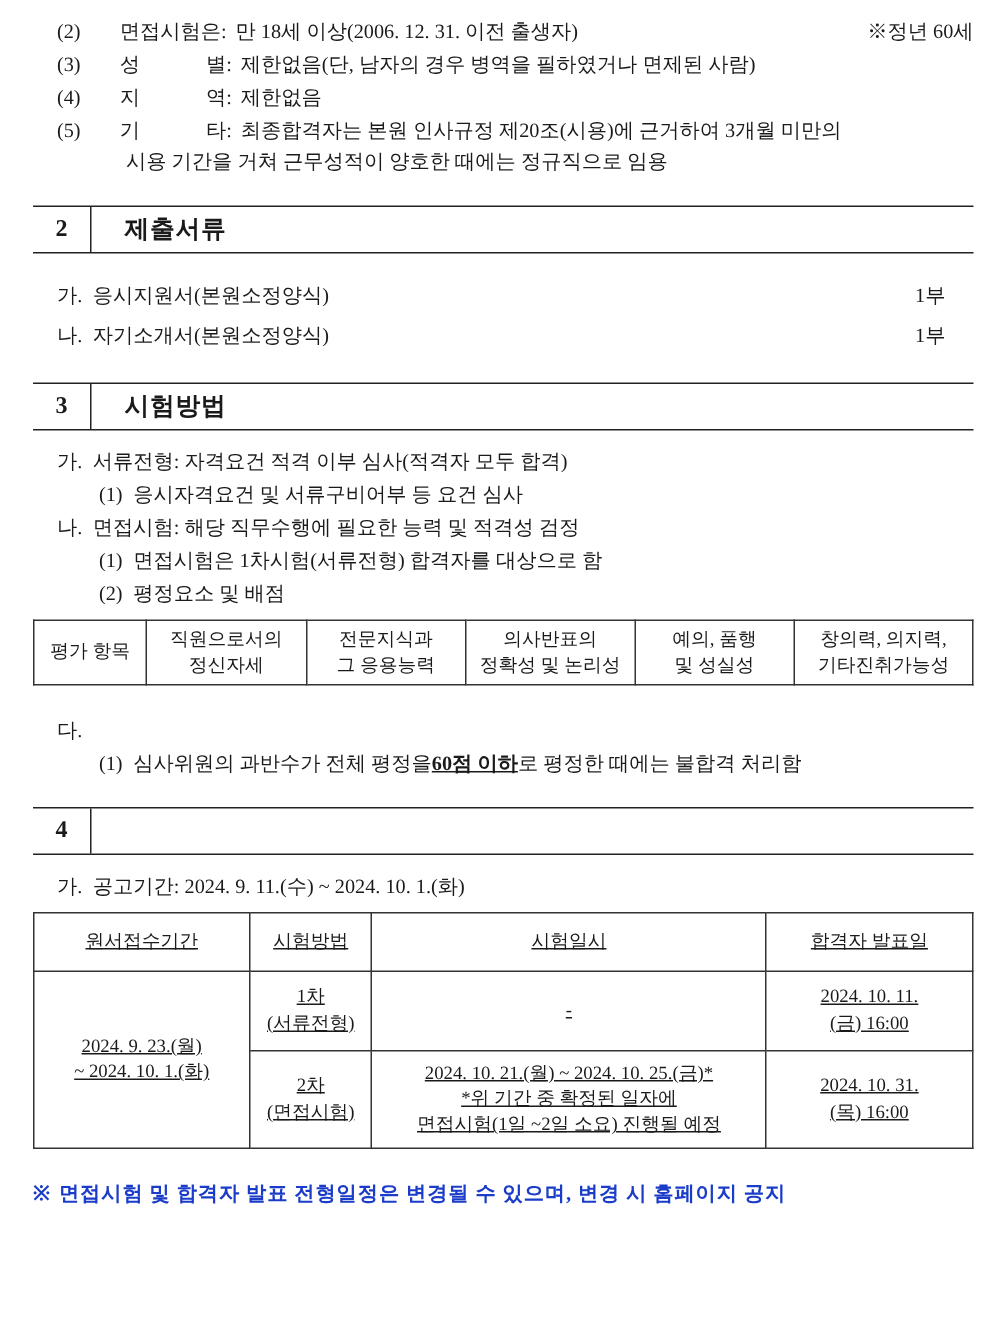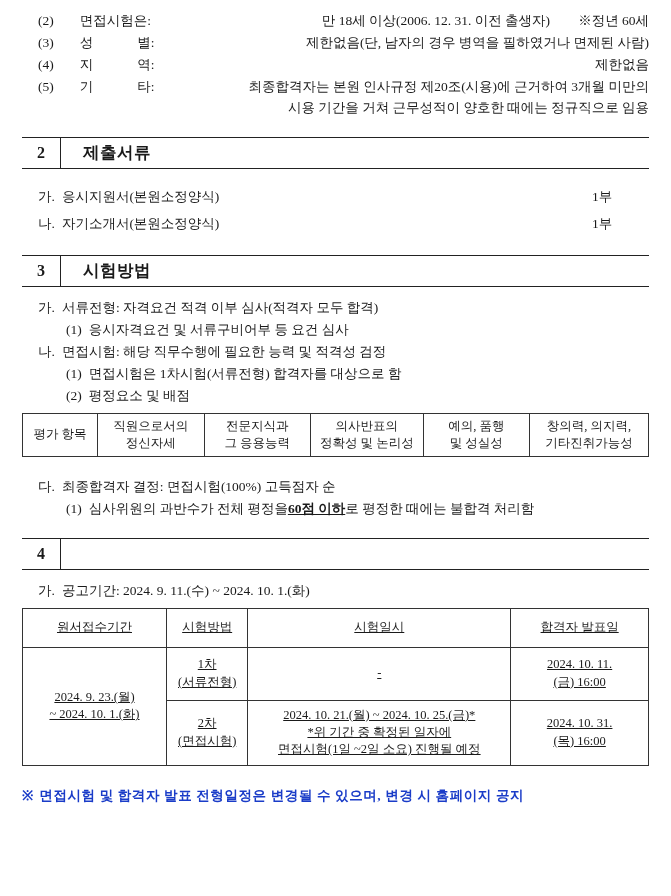--- a/index.html
+++ b/index.html
@@ -26,21 +26,20 @@
     display: flex;
     align-items: flex-start;
     line-height: 1.62;
     white-space: nowrap;
   }
   .row .lbl {
     flex: 0 0 auto;
   }
   .row .txt {
     flex: 1 1 auto;
-    text-align: right;
   }
   .indent-2 { padding-left: 16px; }
   .indent-3 { padding-left: 44px; }
   .indent-4 { padding-left: 62px; }
   .gap-sm { display:inline-block; width: 26px; }
   .gap-md { display:inline-block; width: 44px; }
 
   
   .section {
     display: flex;
@@ -99,21 +98,21 @@
     margin-top: 14px;
     line-height: 1.6;
     font-size: 13.5px;
   }
   .note .star { flex: 0 0 auto; margin-right: 6px; }
   .note .body { flex: 1 1 auto; }
   .note .body .l2 { padding-left: 16px; }
   .spread { letter-spacing: 0.6px; }
   .amt {
     position: absolute;
-    left: 570px;
+    left: 588px;
   }
   .doc-row { position: relative; }
 </style>
 </head>
 <body>
 
 <div class="page">
 
   <div>
     <div class="row indent-2">
@@ -224,21 +223,20 @@
         <td style="width:17%">예의, 품행<br>및 성실성</td>
         <td style="width:19%">창의력, 의지력,<br>기타진취가능성</td>
       </tr>
     </tbody>
   </table>
 
   <div style="margin-top:6px">
     <div class="row indent-2">
       <span class="lbl">다.</span>
       <span style="display:inline-block;width:7px"></span>
-      <span>최종합격자 결정: 면접시험(100%) 고득점자 순</span>
     </div>
     <div class="row indent-3">
       <span class="lbl">(1)</span>
       <span style="display:inline-block;width:7px"></span>
       <span>심사위원의 과반수가 전체 평정을 </span>
       <span class="underline-bold">60점 이하</span>
       <span>로 평정한 때에는 불합격 처리함</span>
     </div>
   </div>
 

